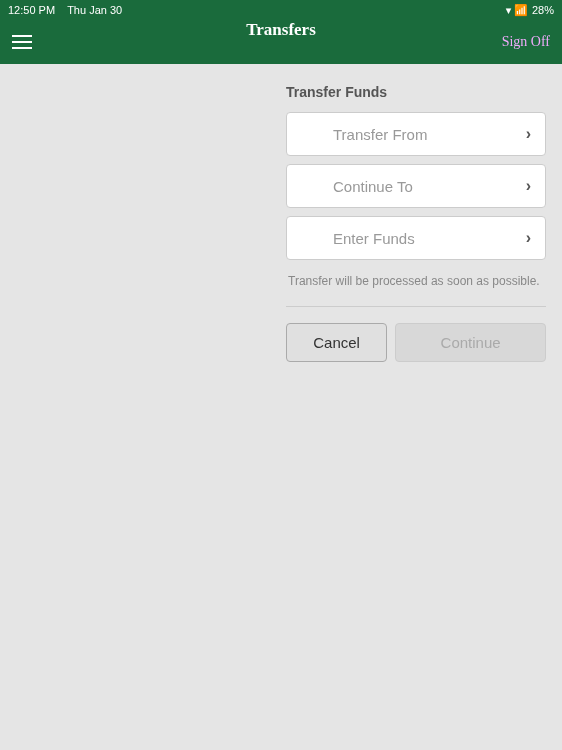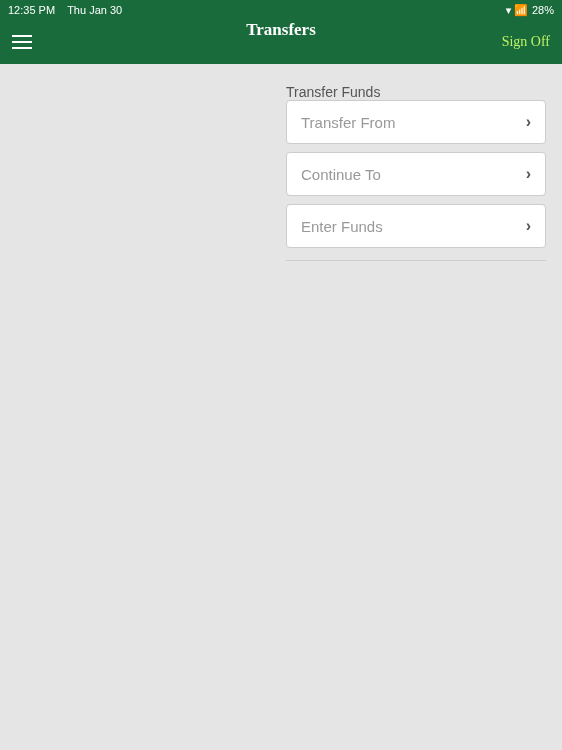--- a/index.html
+++ b/index.html
@@ -65,21 +65,21 @@
     .navbar-title {
       color: #fff;
       font-size: 17px;
       font-weight: 600;
     }
     .navbar-signoff {
       position: absolute;
       right: 12px;
       top: 50%;
       transform: translateY(-50%);
-      color: #bef264;
+      color: #f0abfc;
       font-size: 14px;
       cursor: pointer;
       font-weight: 400;
     }
 
     
     .main-content {
       display: flex;
       width: 100%;
       height: calc(750px - 64px);
@@ -96,21 +96,22 @@
     
     .right-panel {
       flex: 1;
       padding: 20px 16px 20px 16px;
       background-color: #e5e5e5;
     }
 
     .section-title {
       font-size: 14px;
       color: #555;
-      font-weight: 400;
+      margin-bottom: 12px;
+      font-weight: 700;
     }
 
     
     .form-fields {
       background: transparent;
       margin-bottom: 12px;
     }
 
     .field-row {
       display: flex;
@@ -121,20 +122,21 @@
       border-radius: 4px;
       padding: 12px 14px;
       margin-bottom: 8px;
       cursor: pointer;
     }
 
     .field-label {
       font-size: 15px;
       color: #999;
       font-weight: 400;
+      margin-left: 32px;
     }
 
     .field-chevron {
       color: #555;
       font-size: 16px;
       font-weight: 600;
     }
 
     
     .info-text {
@@ -182,21 +184,21 @@
       font-weight: 400;
       cursor: not-allowed;
       text-align: center;
     }
   </style>
 </head>
 <body>
 
 <div class="status-bar">
   <div class="status-bar-left">
-    <span>12:35 PM</span>
+    <span>12:50 PM</span>
     &nbsp;&nbsp;
     <span>Thu Jan 30</span>
   </div>
   <div class="status-bar-right">
     <span>▾ 📶</span>
     <span>28%</span>
   </div>
 </div>
 
 <div class="navbar">
@@ -227,17 +229,22 @@
         <span class="field-label">Continue To</span>
         <span class="field-chevron">›</span>
       </div>
 
       <div class="field-row">
         <span class="field-label">Enter Funds</span>
         <span class="field-chevron">›</span>
       </div>
     </div>
 
+    <p class="info-text">Transfer will be processed as soon as possible.</p>
 
     <div class="divider"></div>
 
+    <div class="button-row">
+      <button class="btn-cancel">Cancel</button>
+      <button class="btn-continue" disabled="">Continue</button>
+    </div>
   </div>
 </div>
 
 </body></html>

